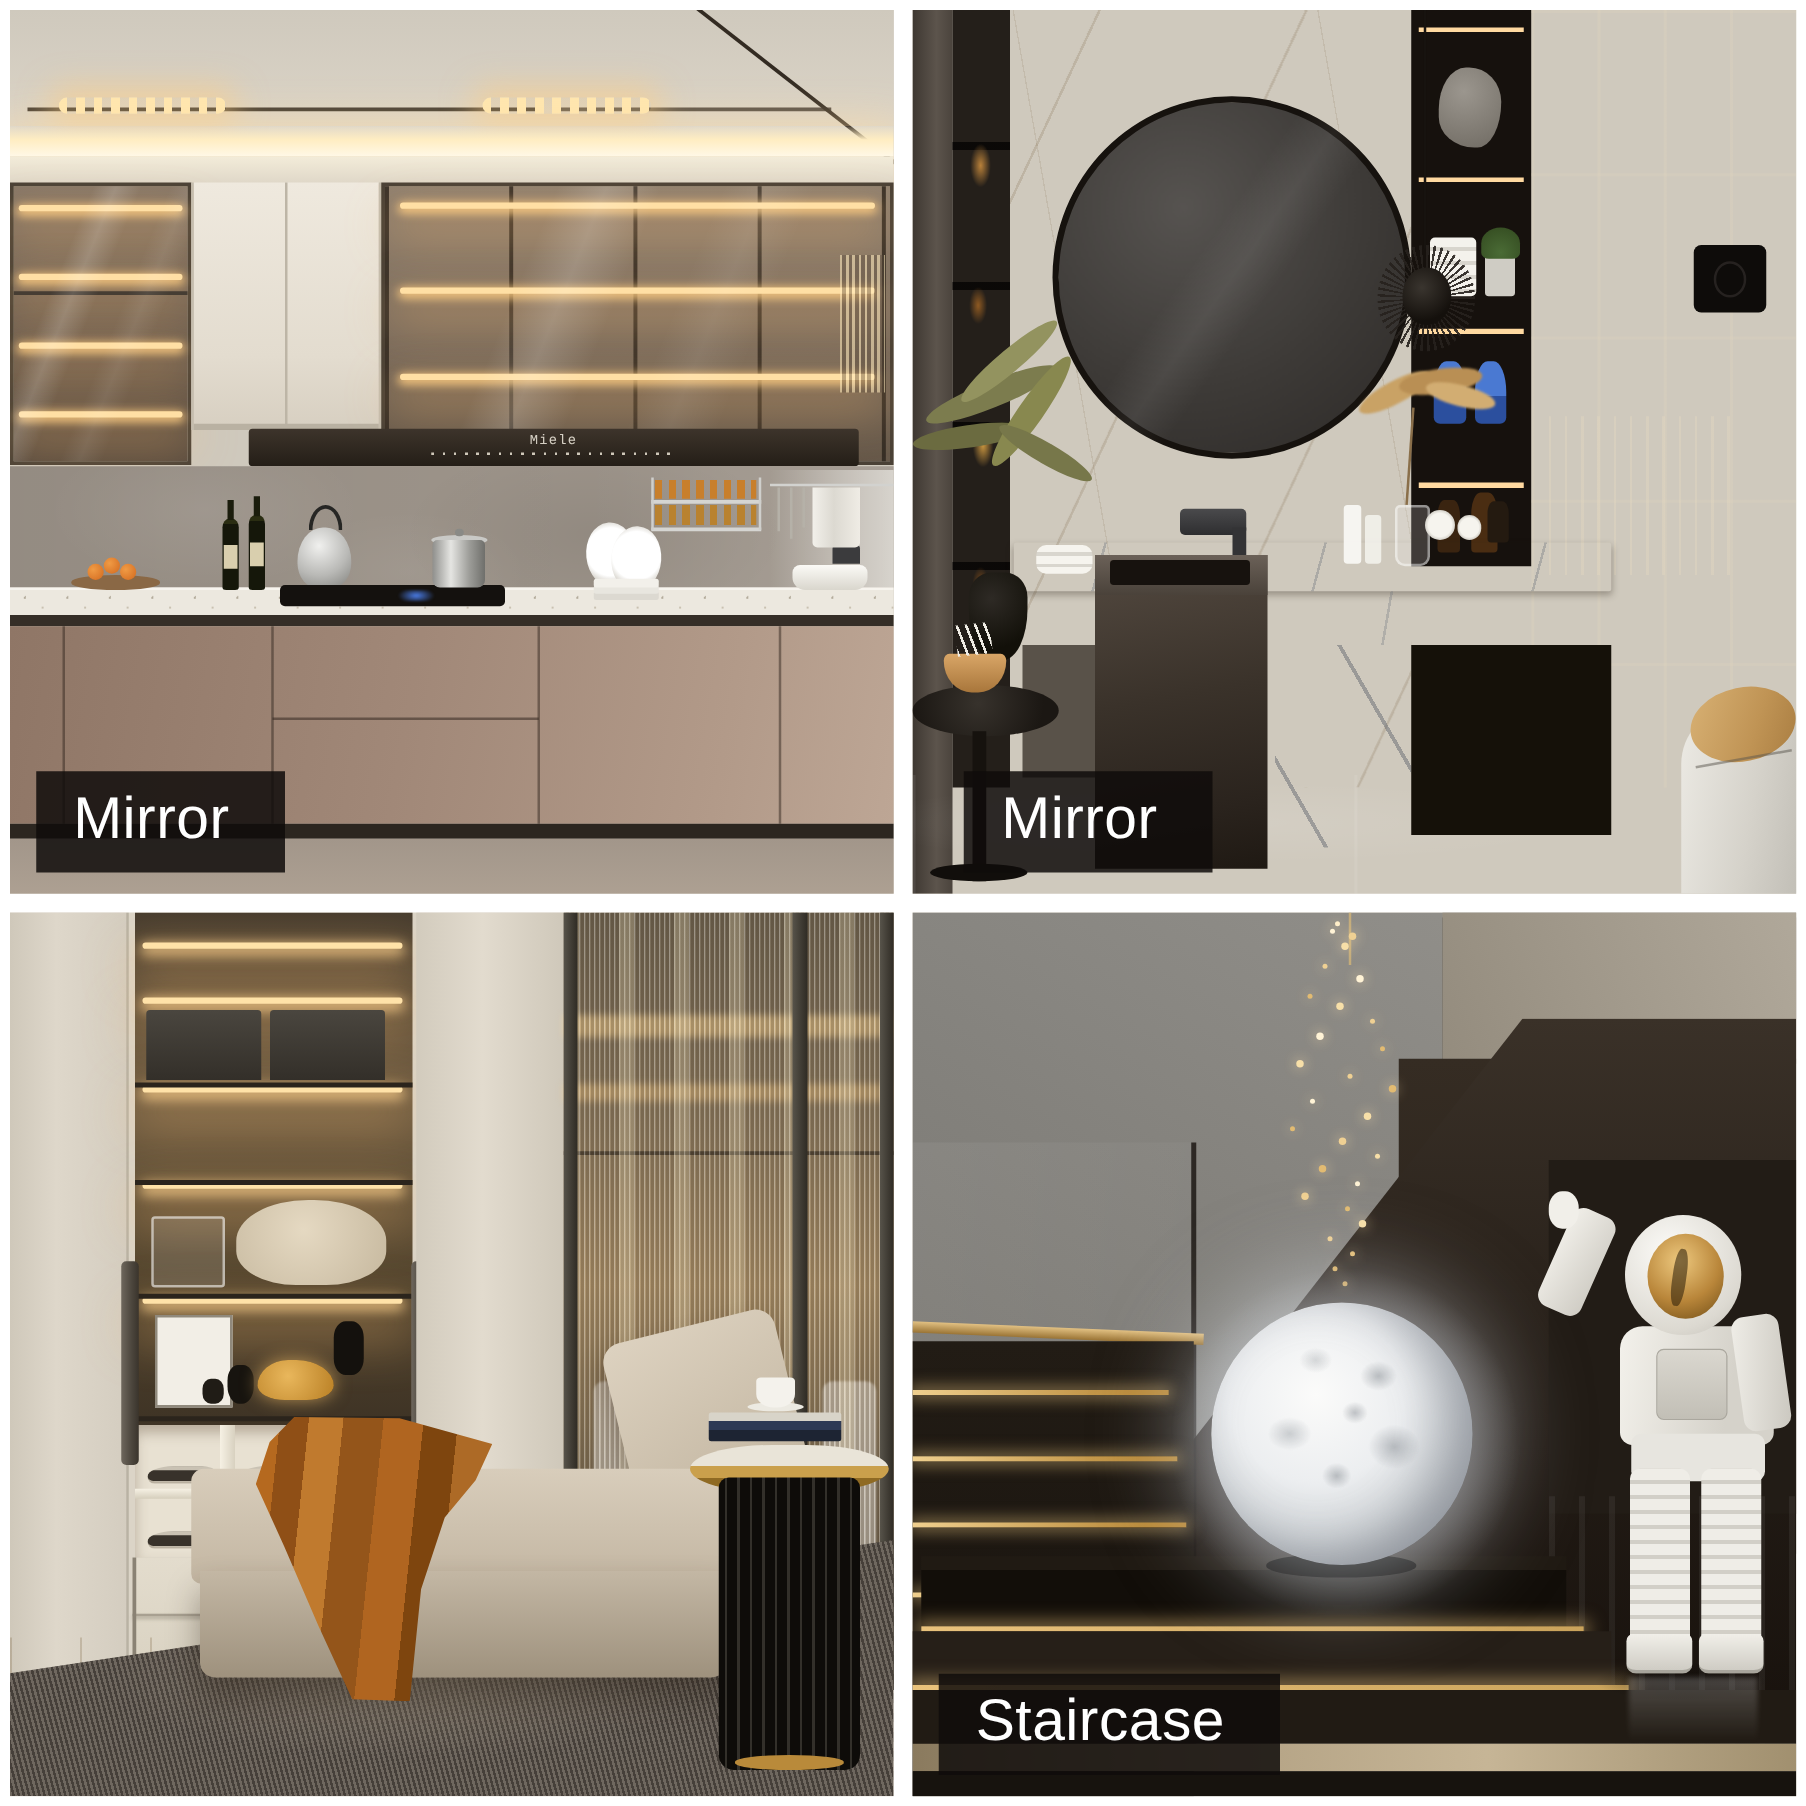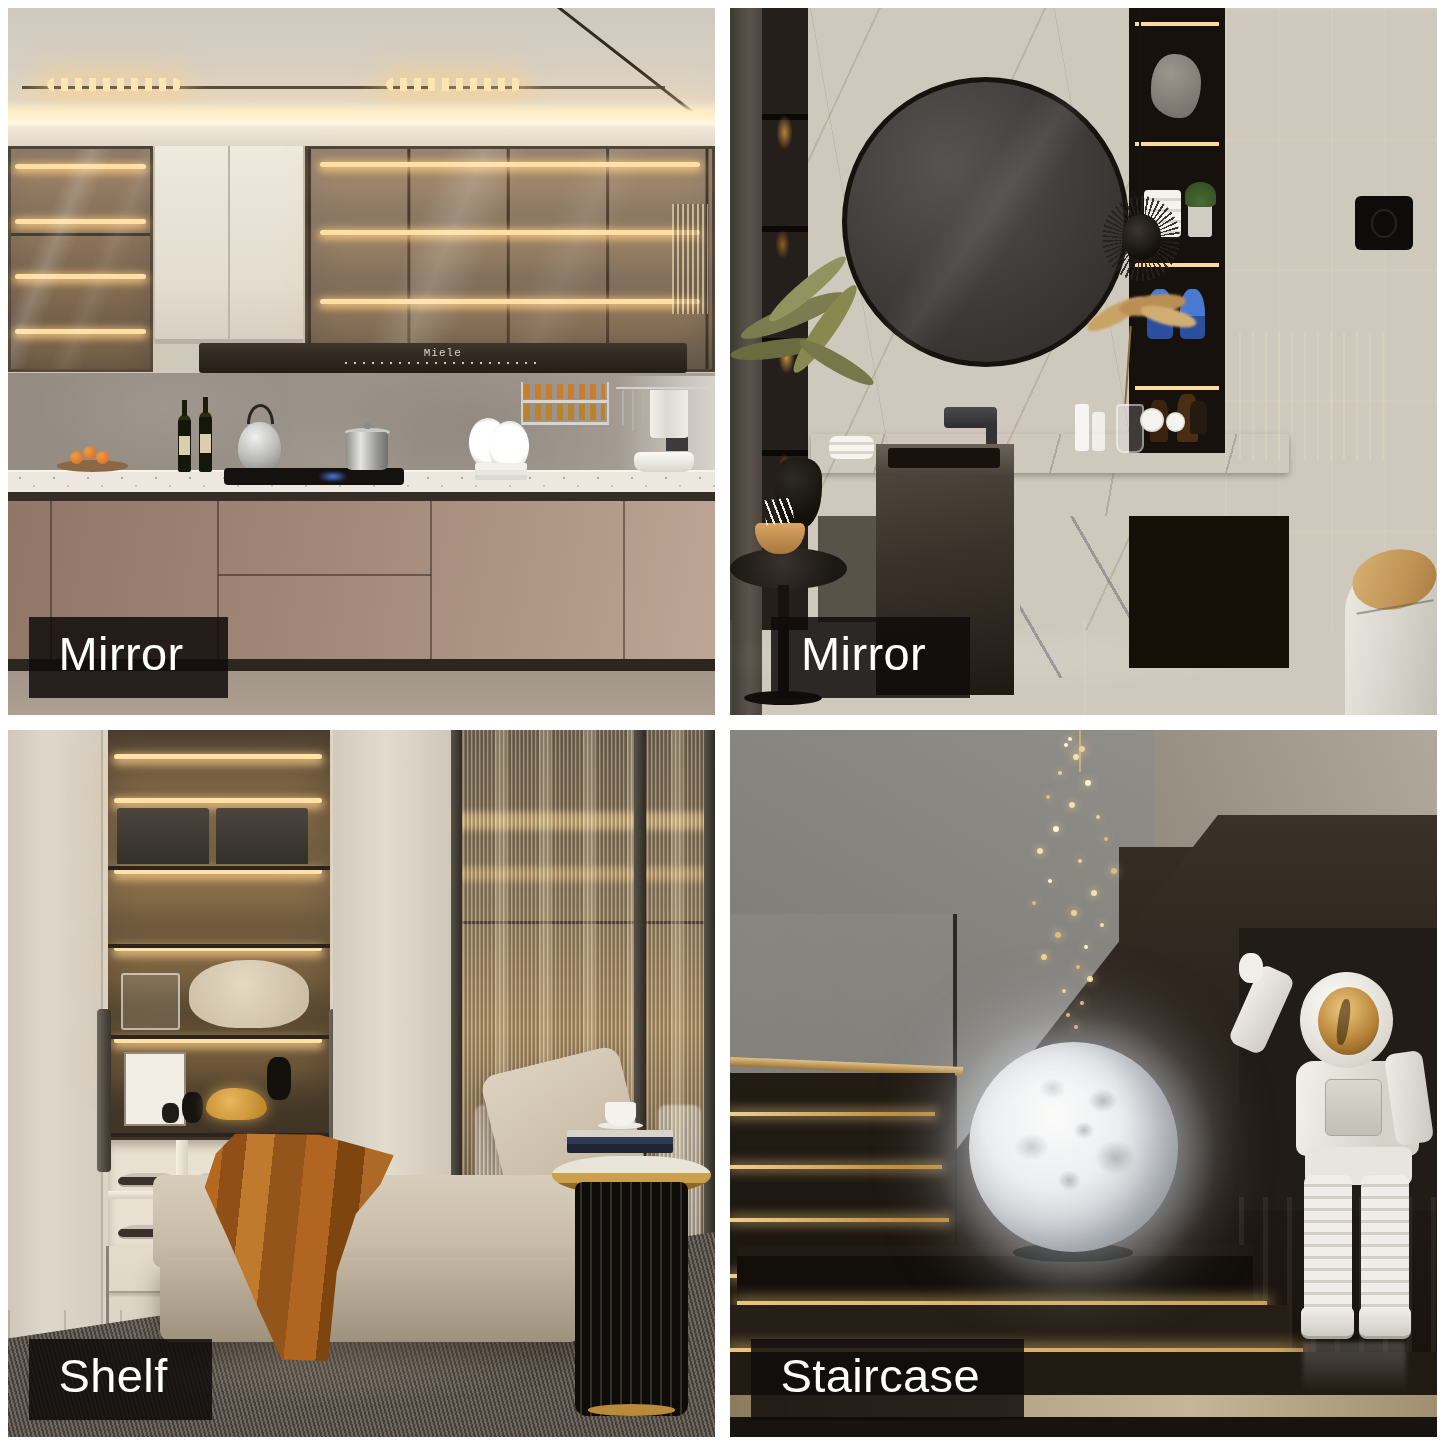--- a/index.html
+++ b/index.html
@@ -619,23 +619,20 @@
     <div class="s-back"></div>
     <div class="s-seat"></div>
     <div class="s-basefront"></div>
     <div class="s-throw"></div>
     <div class="s-tband"></div>
     <div class="s-tbody"></div>
     <div class="s-tfoot"></div>
     <div class="s-books"></div>
     <div class="s-saucer"></div>
     <div class="s-cup"></div>
-    <div class="caption">
-      <span>Shelf</span>
-    </div>
   </div>
 
   <div class="tile tile-staircase">
     <div class="st-wall"></div>
     <div class="st-topright"></div>
     <div class="st-darkblock"></div>
     <div class="st-diag"></div>
     <div class="st-niche"></div>
     <div class="st-wire"></div>
     <div class="st-chand"></div>

